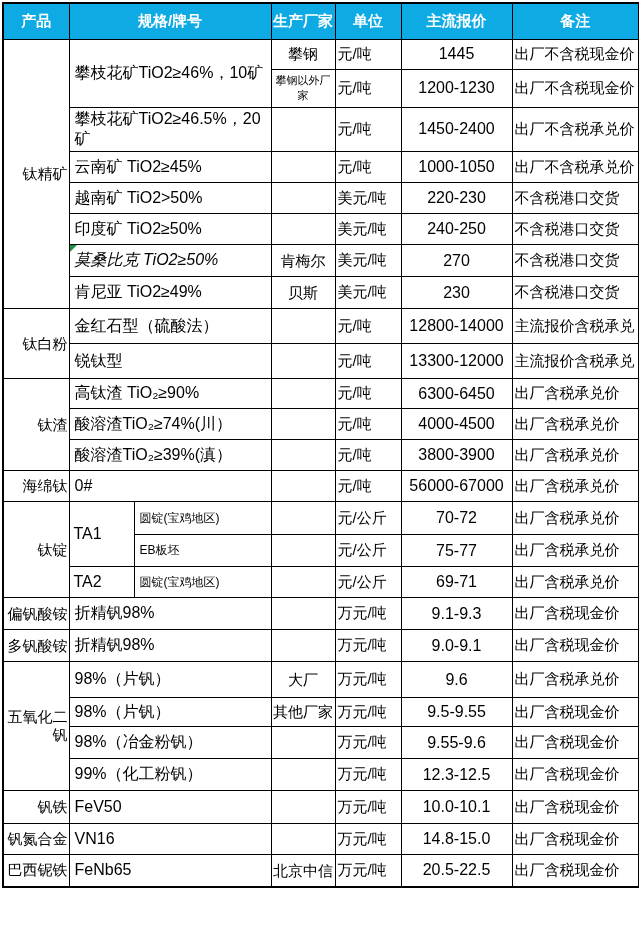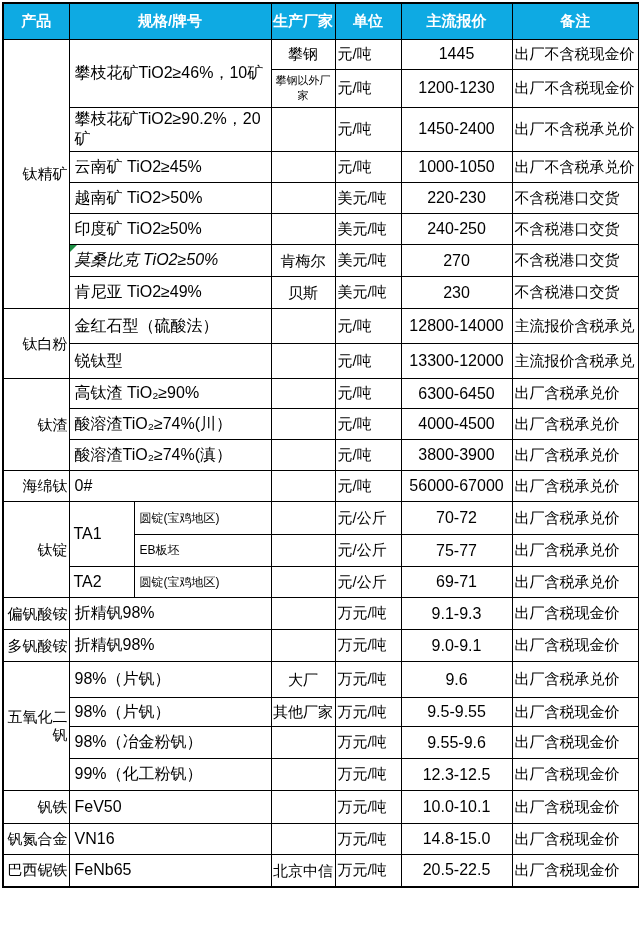--- a/index.html
+++ b/index.html
@@ -52,21 +52,21 @@
     <td class="price">1445</td>
     <td class="note">出厂不含税现金价</td>
   </tr>
   <tr style="height:38px">
     <td class="mfr small">攀钢以外厂家</td>
     <td class="unit">元/吨</td>
     <td class="price">1200-1230</td>
     <td class="note">出厂不含税现金价</td>
   </tr>
   <tr style="height:44px">
-    <td class="spec" colspan="2">攀枝花矿TiO2≥90.2%，20矿</td>
+    <td class="spec" colspan="2">攀枝花矿TiO2≥46.5%，20矿</td>
     <td class="mfr"></td>
     <td class="unit">元/吨</td>
     <td class="price">1450-2400</td>
     <td class="note">出厂不含税承兑价</td>
   </tr>
   <tr style="height:31px">
     <td class="spec" colspan="2">云南矿 TiO2≥45%</td>
     <td class="mfr"></td>
     <td class="unit">元/吨</td>
     <td class="price">1000-1050</td>
@@ -128,21 +128,21 @@
     <td class="note">出厂含税承兑价</td>
   </tr>
   <tr style="height:31px">
     <td class="spec" colspan="2">酸溶渣TiO₂≥74%(川）</td>
     <td class="mfr"></td>
     <td class="unit">元/吨</td>
     <td class="price">4000-4500</td>
     <td class="note">出厂含税承兑价</td>
   </tr>
   <tr style="height:31px">
-    <td class="spec" colspan="2">酸溶渣TiO₂≥74%(滇）</td>
+    <td class="spec" colspan="2">酸溶渣TiO₂≥39%(滇）</td>
     <td class="mfr"></td>
     <td class="unit">元/吨</td>
     <td class="price">3800-3900</td>
     <td class="note">出厂含税承兑价</td>
   </tr>
 
   <tr style="height:31px">
     <td class="prod">海绵钛</td>
     <td class="spec" colspan="2">0#</td>
     <td class="mfr"></td>

